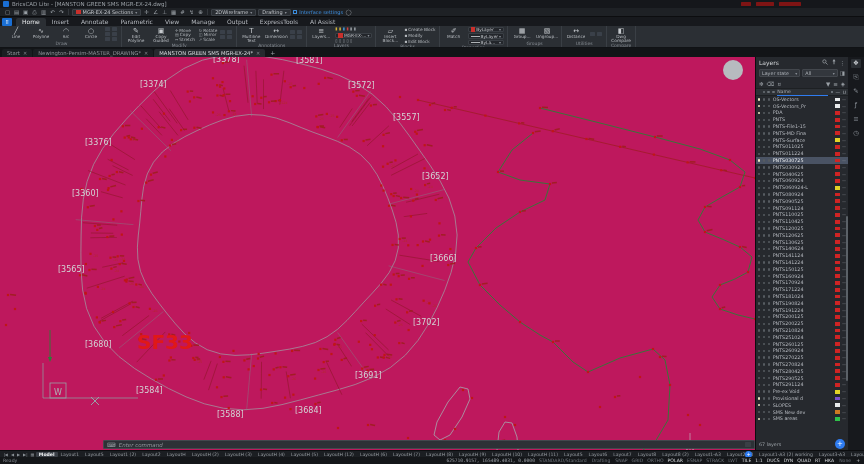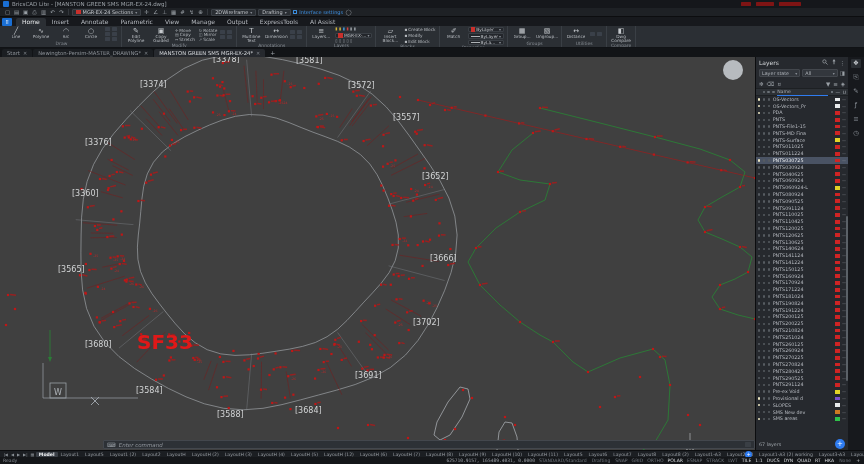--- a/index.html
+++ b/index.html
@@ -53,21 +53,21 @@
 
   
   .doctabs{height:9px;flex:0 0 9px;background:#121417;display:flex;align-items:flex-end;padding-left:2px;gap:1px}
   .dtab{display:flex;align-items:center;gap:3px;padding:0 5px;height:8px;font-size:5.3px;color:#8d9298;background:#1b1e22;border-radius:2px 2px 0 0;white-space:nowrap}
   .dtab.active{background:#26292e;color:#dadde0}
   .dtab .x{font-size:5px;color:#7c8288}
   .newtab{color:#9aa0a6;font-size:6px;padding:0 4px;line-height:8px}
 
   
   .main{flex:1;display:flex;min-height:0;position:relative}
-  .canvas{position:relative;width:755px;flex:0 0 755px;background:#404040;overflow:hidden}
+  .canvas{position:relative;width:755px;flex:0 0 755px;background:#be185d;overflow:hidden}
   #drawing{position:absolute;left:0;top:0}
   #drawing text{font-family:"DejaVu Sans",sans-serif}
   .cmdbar{position:absolute;left:103px;bottom:1px;width:652px;height:9px;background:#2d3136;border:1px solid #43474d;border-radius:1px;display:flex;align-items:center;gap:3px;padding:0 3px;z-index:5}
   .cmdbar .kbd{font-size:6px;color:#9aa0a6;line-height:7px}
   .cmdbar .ph{font-style:italic;font-size:5.5px;color:#8f949b}
   .cmdbar .rbox{margin-left:auto;width:6px;height:5px;background:#3a3f45;border-radius:.5px}
 
   
   .lpanel{width:93px;flex:0 0 93px;background:#26292e;border-left:1px solid #0c0d0f;display:flex;flex-direction:column;font-size:5px;min-height:0}
   .lp-head{height:11px;flex:0 0 11px;display:flex;align-items:center;padding:0 3px;gap:3px}

